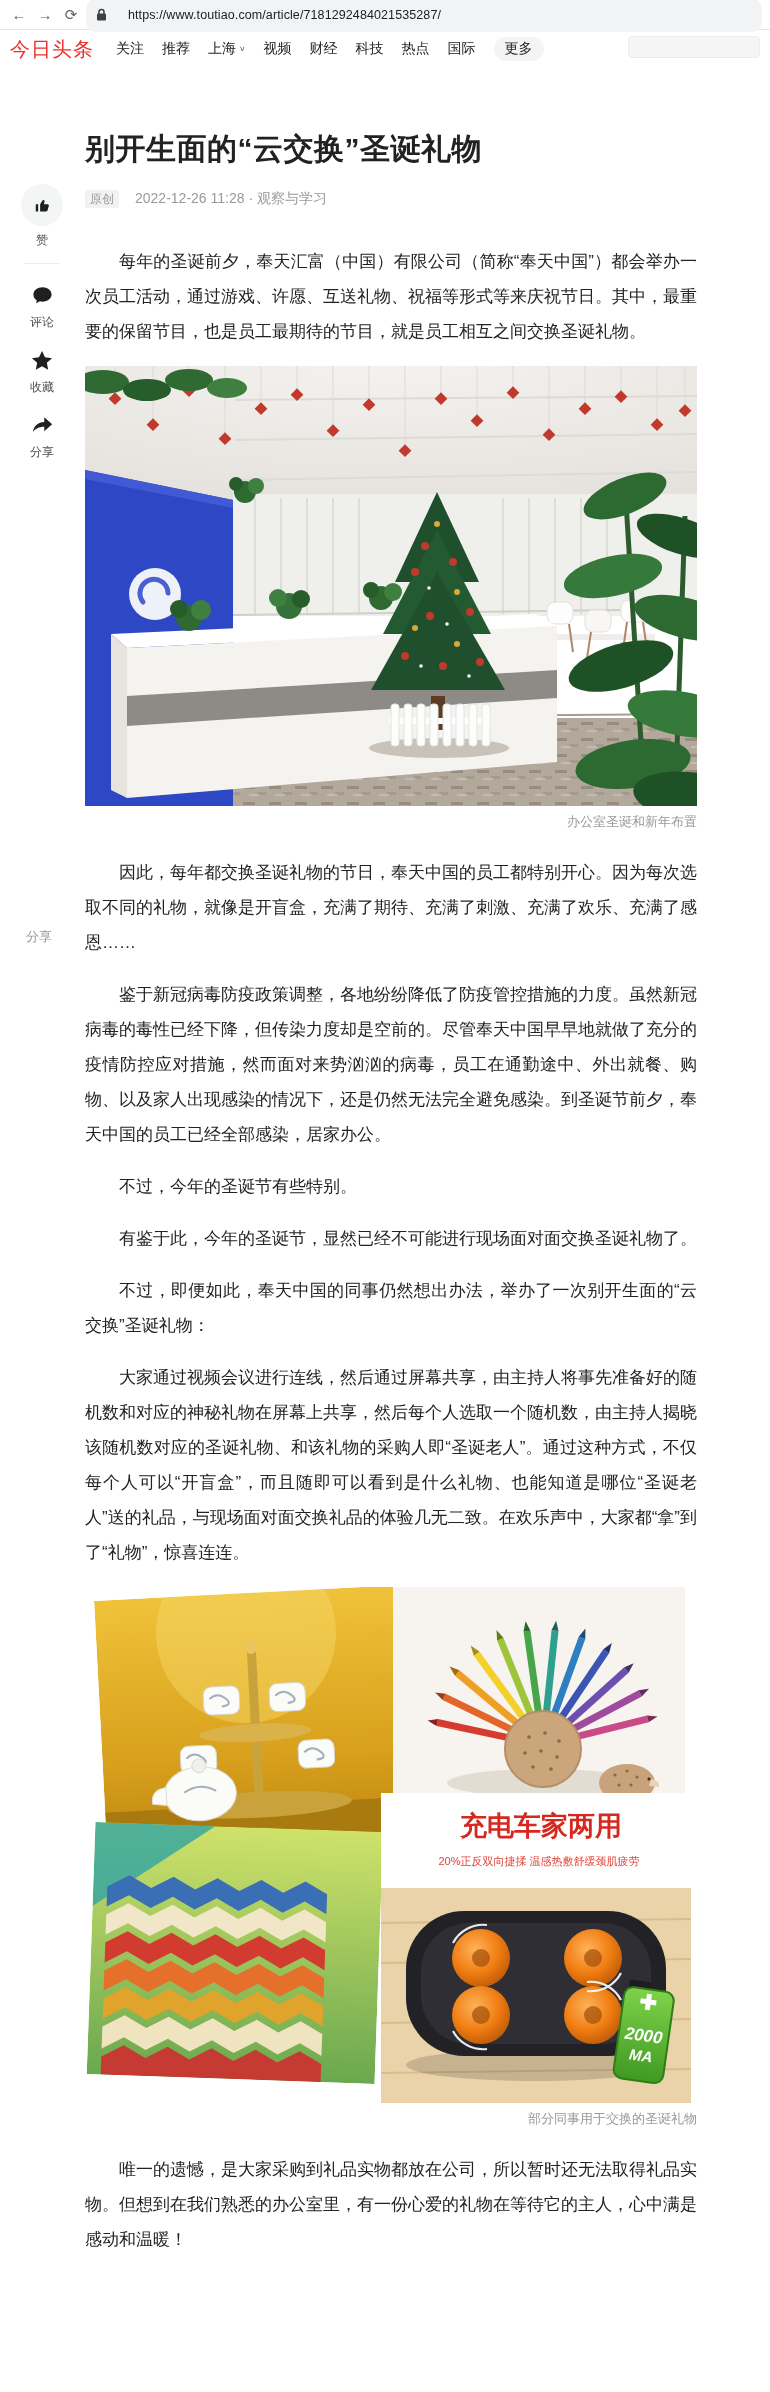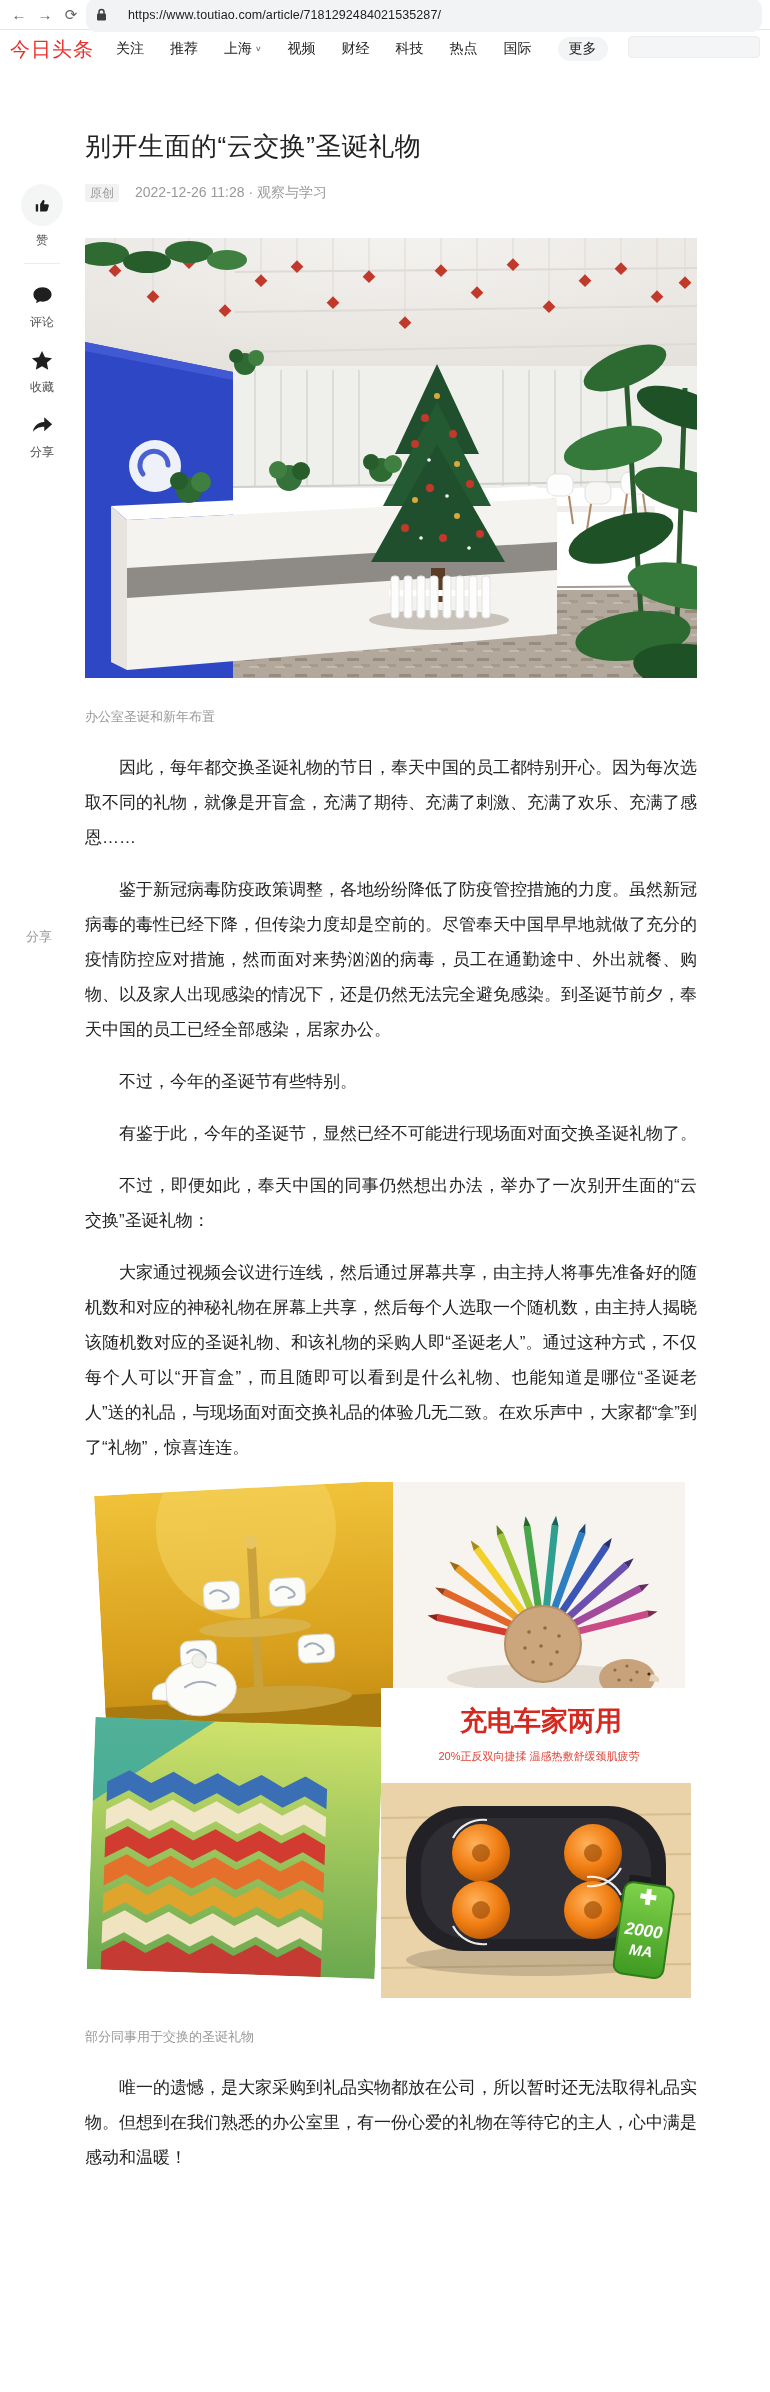--- a/index.html
+++ b/index.html
@@ -5,40 +5,40 @@
   html,body{margin:0;padding:0;background:#fff;width:770px;height:2392px;overflow:hidden;
     font-family:"Liberation Sans","DejaVu Sans",sans-serif;color:#222;position:relative}
   
   .chrome{height:30px;display:flex;align-items:center;gap:4px;padding:0 8px;background:#fff;border-bottom:1px solid #e6e6e6;box-sizing:border-box}
   .nav-btn{width:22px;height:22px;display:flex;align-items:center;justify-content:center;color:#5f6368;font-size:15px;border-radius:50%;cursor:pointer;flex:0 0 auto}
   .urlbar{flex:1;height:34px;background:#f1f3f4;border-radius:11px;display:flex;align-items:center;padding:0 10px;gap:21px;box-sizing:border-box}
   .urlbar .url{font-size:12.5px;color:#202124;letter-spacing:.1px;white-space:nowrap}
   
   .siteheader{height:34px;display:flex;align-items:center;padding:2px 10px 0 10px;position:relative}
   .logo{color:#ed3029;font-weight:normal;font-size:20px;letter-spacing:1px;margin-right:22px;flex:0 0 auto;cursor:pointer}
-  .topnav{display:flex;align-items:center;gap:26px;font-size:14px;color:#222}
+  .topnav{display:flex;align-items:center;gap:18px;font-size:14px;color:#222}
   .topnav .item{cursor:pointer;display:flex;align-items:center;gap:3px;white-space:nowrap}
   .caret{font-size:9px;color:#666;transform:scaleY(.8)}
   .more-pill{background:#f3f4f5;border-radius:13px;padding:3px 11px}
   .searchbox{position:absolute;right:10px;top:6px;width:132px;height:22px;background:#f4f5f6;border:1px solid #ececec;border-radius:4px;box-sizing:border-box;cursor:text}
   
   .rail{position:absolute;left:18px;top:184px;width:48px;text-align:center}
   .rail .circle{width:42px;height:42px;border-radius:50%;background:#f4f5f5;display:flex;align-items:center;justify-content:center;margin:0 auto 6px;cursor:pointer}
   .rail .plain{width:42px;height:30px;display:flex;align-items:center;justify-content:center;margin:0 auto 4px;cursor:pointer}
   .rail .lbl{font-size:12px;color:#505050;margin-bottom:14px}
   .rail .div{height:1px;background:#ececec;margin:2px 6px 16px}
   .float-share{position:absolute;left:26px;top:928px;font-size:13px;color:#999}
   
   .article{padding:63px 73px 0 85px;width:612px;box-sizing:content-box}
-  h1.title{font-size:26px;line-height:1.35;margin:0 0 20px;font-weight:400;color:#222;letter-spacing:.5px}
+  h1.title{font-size:30px;line-height:1.35;margin:0 0 20px;font-weight:700;color:#222;letter-spacing:.5px}
   .meta{display:flex;align-items:center;gap:16px;color:#999;font-size:14px;margin-bottom:36px}
   .badge{font-size:12px;color:#999;background:#f2f2f2;padding:1px 5px;border-radius:2px;line-height:16px}
   p.para{font-size:17px;line-height:35px;margin:0 0 17px;text-indent:2em;text-align:justify;color:#222}
   figure{margin:8px 0 24px;padding:0}
-  figcaption{font-size:13px;color:#999;text-align:left;margin-top:26px}
+  figcaption{font-size:13px;color:#999;text-align:right;margin-top:3px}
   .fig-wrap{display:block;width:612px;cursor:pointer}
   .collage{position:relative;width:612px;height:520px;background:#fff;overflow:hidden}
   .collage svg{position:absolute;display:block}
 </style>
 </head>
 <body>
 
 <div class="chrome">
   <div class="nav-btn">←</div>
   <div class="nav-btn">→</div>
@@ -117,20 +117,21 @@
 
 <div class="float-share">分享</div>
 
 <div class="article">
   <h1 class="title">别开生面的“云交换”圣诞礼物</h1>
   <div class="meta">
     <span class="badge">原创</span>
     <span>2022-12-26 11:28 · 观察与学习</span>
   </div>
 
+  <p class="para">每年的圣诞前夕，奉天汇富（中国）有限公司（简称“奉天中国”）都会举办一次员工活动，通过游戏、许愿、互送礼物、祝福等形式等来庆祝节日。其中，最重要的保留节目，也是员工最期待的节目，就是员工相互之间交换圣诞礼物。</p>
 
   <figure>
     <span class="fig-wrap">
       <svg width="612" height="440" viewBox="0 0 612 440">
         <defs>
           <pattern id="carp" width="26" height="16" patternUnits="userSpaceOnUse">
             <rect width="26" height="16" fill="#b2a89b"></rect>
             <rect x="2" y="4" width="12" height="3" fill="#978c7e"></rect>
             <rect x="16" y="10" width="9" height="3" fill="#a59a8b"></rect>
             <rect x="8" y="12" width="10" height="2" fill="#c3bab0"></rect>

